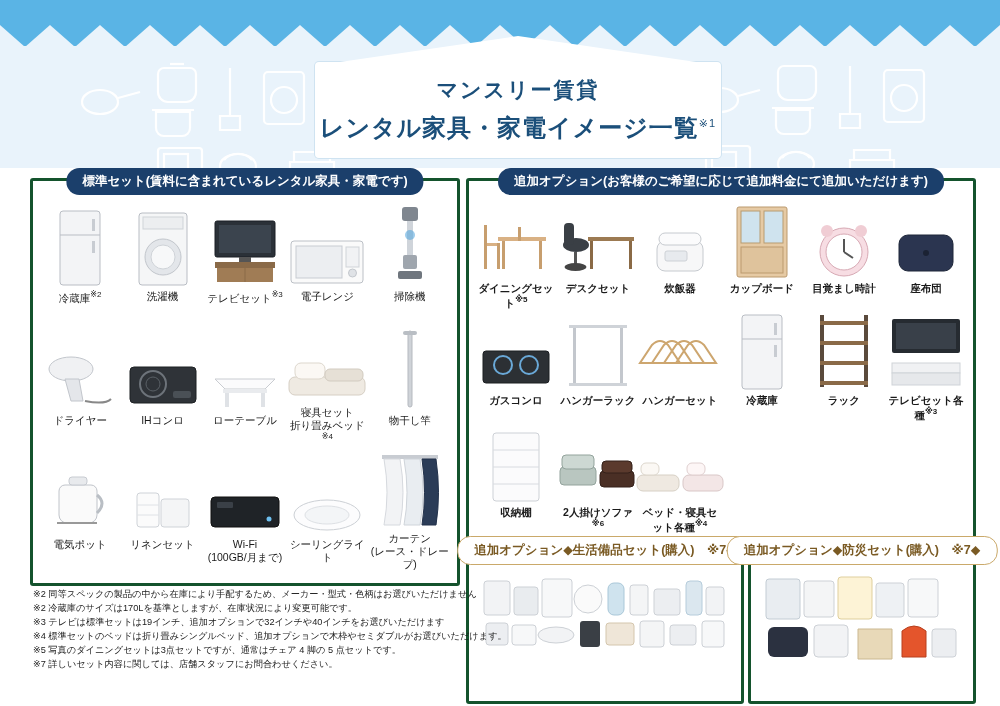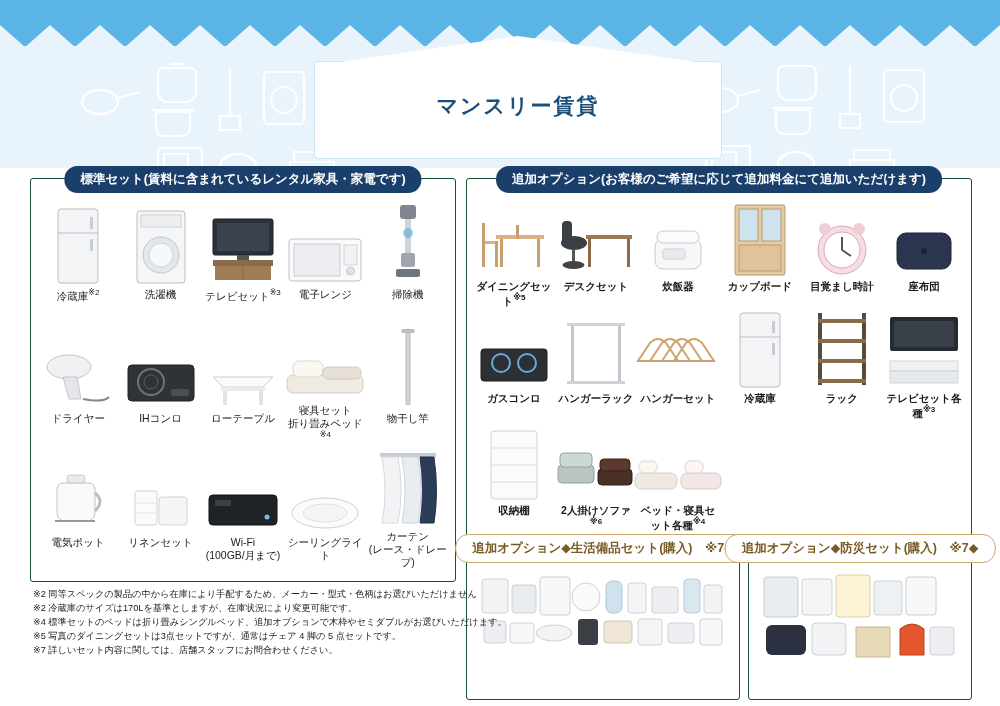--- a/index.html
+++ b/index.html
@@ -50,21 +50,21 @@
   }
   .header-title .line2 sup{font-size:11px;font-weight:normal;vertical-align:super;}
   .hdr-icons{position:absolute;top:50px;}
   .hdr-icons.left{left:78px;}
   .hdr-icons.right{left:700px;}
   .hdr-icons svg{display:block;}
 
   
   .panel{
     position:absolute;
-    border:1px solid #14532d;
+    border:3px solid #14532d;
     background:#ffffff;
     border-radius:3px;
   }
   .panel-title{
     position:absolute;
     top:-13px;left:50%;transform:translateX(-50%);
     background:#1b3f6b;
     color:#ffffff;
     font-size:12.5px;font-weight:bold;
     padding:5px 16px;
@@ -195,20 +195,23 @@
         <rect x="12" y="102" width="24" height="16"></rect>
       <ellipse cx="96" cy="114" rx="18" ry="12"></ellipse>
         <path d="M82 108 a16 12 0 0 1 28 0"></path>
       <path d="M150 110 h44 v14 h-44z"></path>
         <path d="M154 110 v-10 h36 v10"></path>
     </svg>
   </div>
 
   <div class="header-title">
     <div class="line1">マンスリー賃貸</div>
+    <div class="line2">
+      <span>レンタル家具・家電イメージ一覧</span><sup>※1</sup>
+    </div>
   </div>
 </div>
 
 <div class="panel" id="panel-standard">
   <div class="panel-title">標準セット(賃料に含まれているレンタル家具・家電です)</div>
   <div class="grid" id="grid-standard">
       <div class="item">
         <div class="thumb">
           <svg width="52" height="78" viewBox="0 0 52 78">
             <rect x="6" y="2" width="40" height="74" rx="3" fill="#f3f4f6" stroke="#b9bdc4"></rect>
@@ -600,16 +603,17 @@
             <rect x="170" y="58" width="24" height="28" rx="3" fill="#eceef1" stroke="#cdd1d6"></rect>
           </svg>
         </div>
       </div>
     </div>
 </div>
 
 <div class="notes" id="notes">
     <div>※2 同等スペックの製品の中から在庫により手配するため、メーカー・型式・色柄はお選びいただけません</div>
     <div>※2 冷蔵庫のサイズは170Lを基準としますが、在庫状況により変更可能です。</div>
+    <div>※3 テレビは標準セットは19インチ、追加オプションで32インチや40インチをお選びいただけます</div>
     <div>※4 標準セットのベッドは折り畳みシングルベッド、追加オプションで木枠やセミダブルがお選びいただけます。</div>
     <div>※5 写真のダイニングセットは3点セットですが、通常はチェア 4 脚の 5 点セットです。</div>
     <div>※7 詳しいセット内容に関しては、店舗スタッフにお問合わせください。</div>
   </div>
 
 </body></html>

